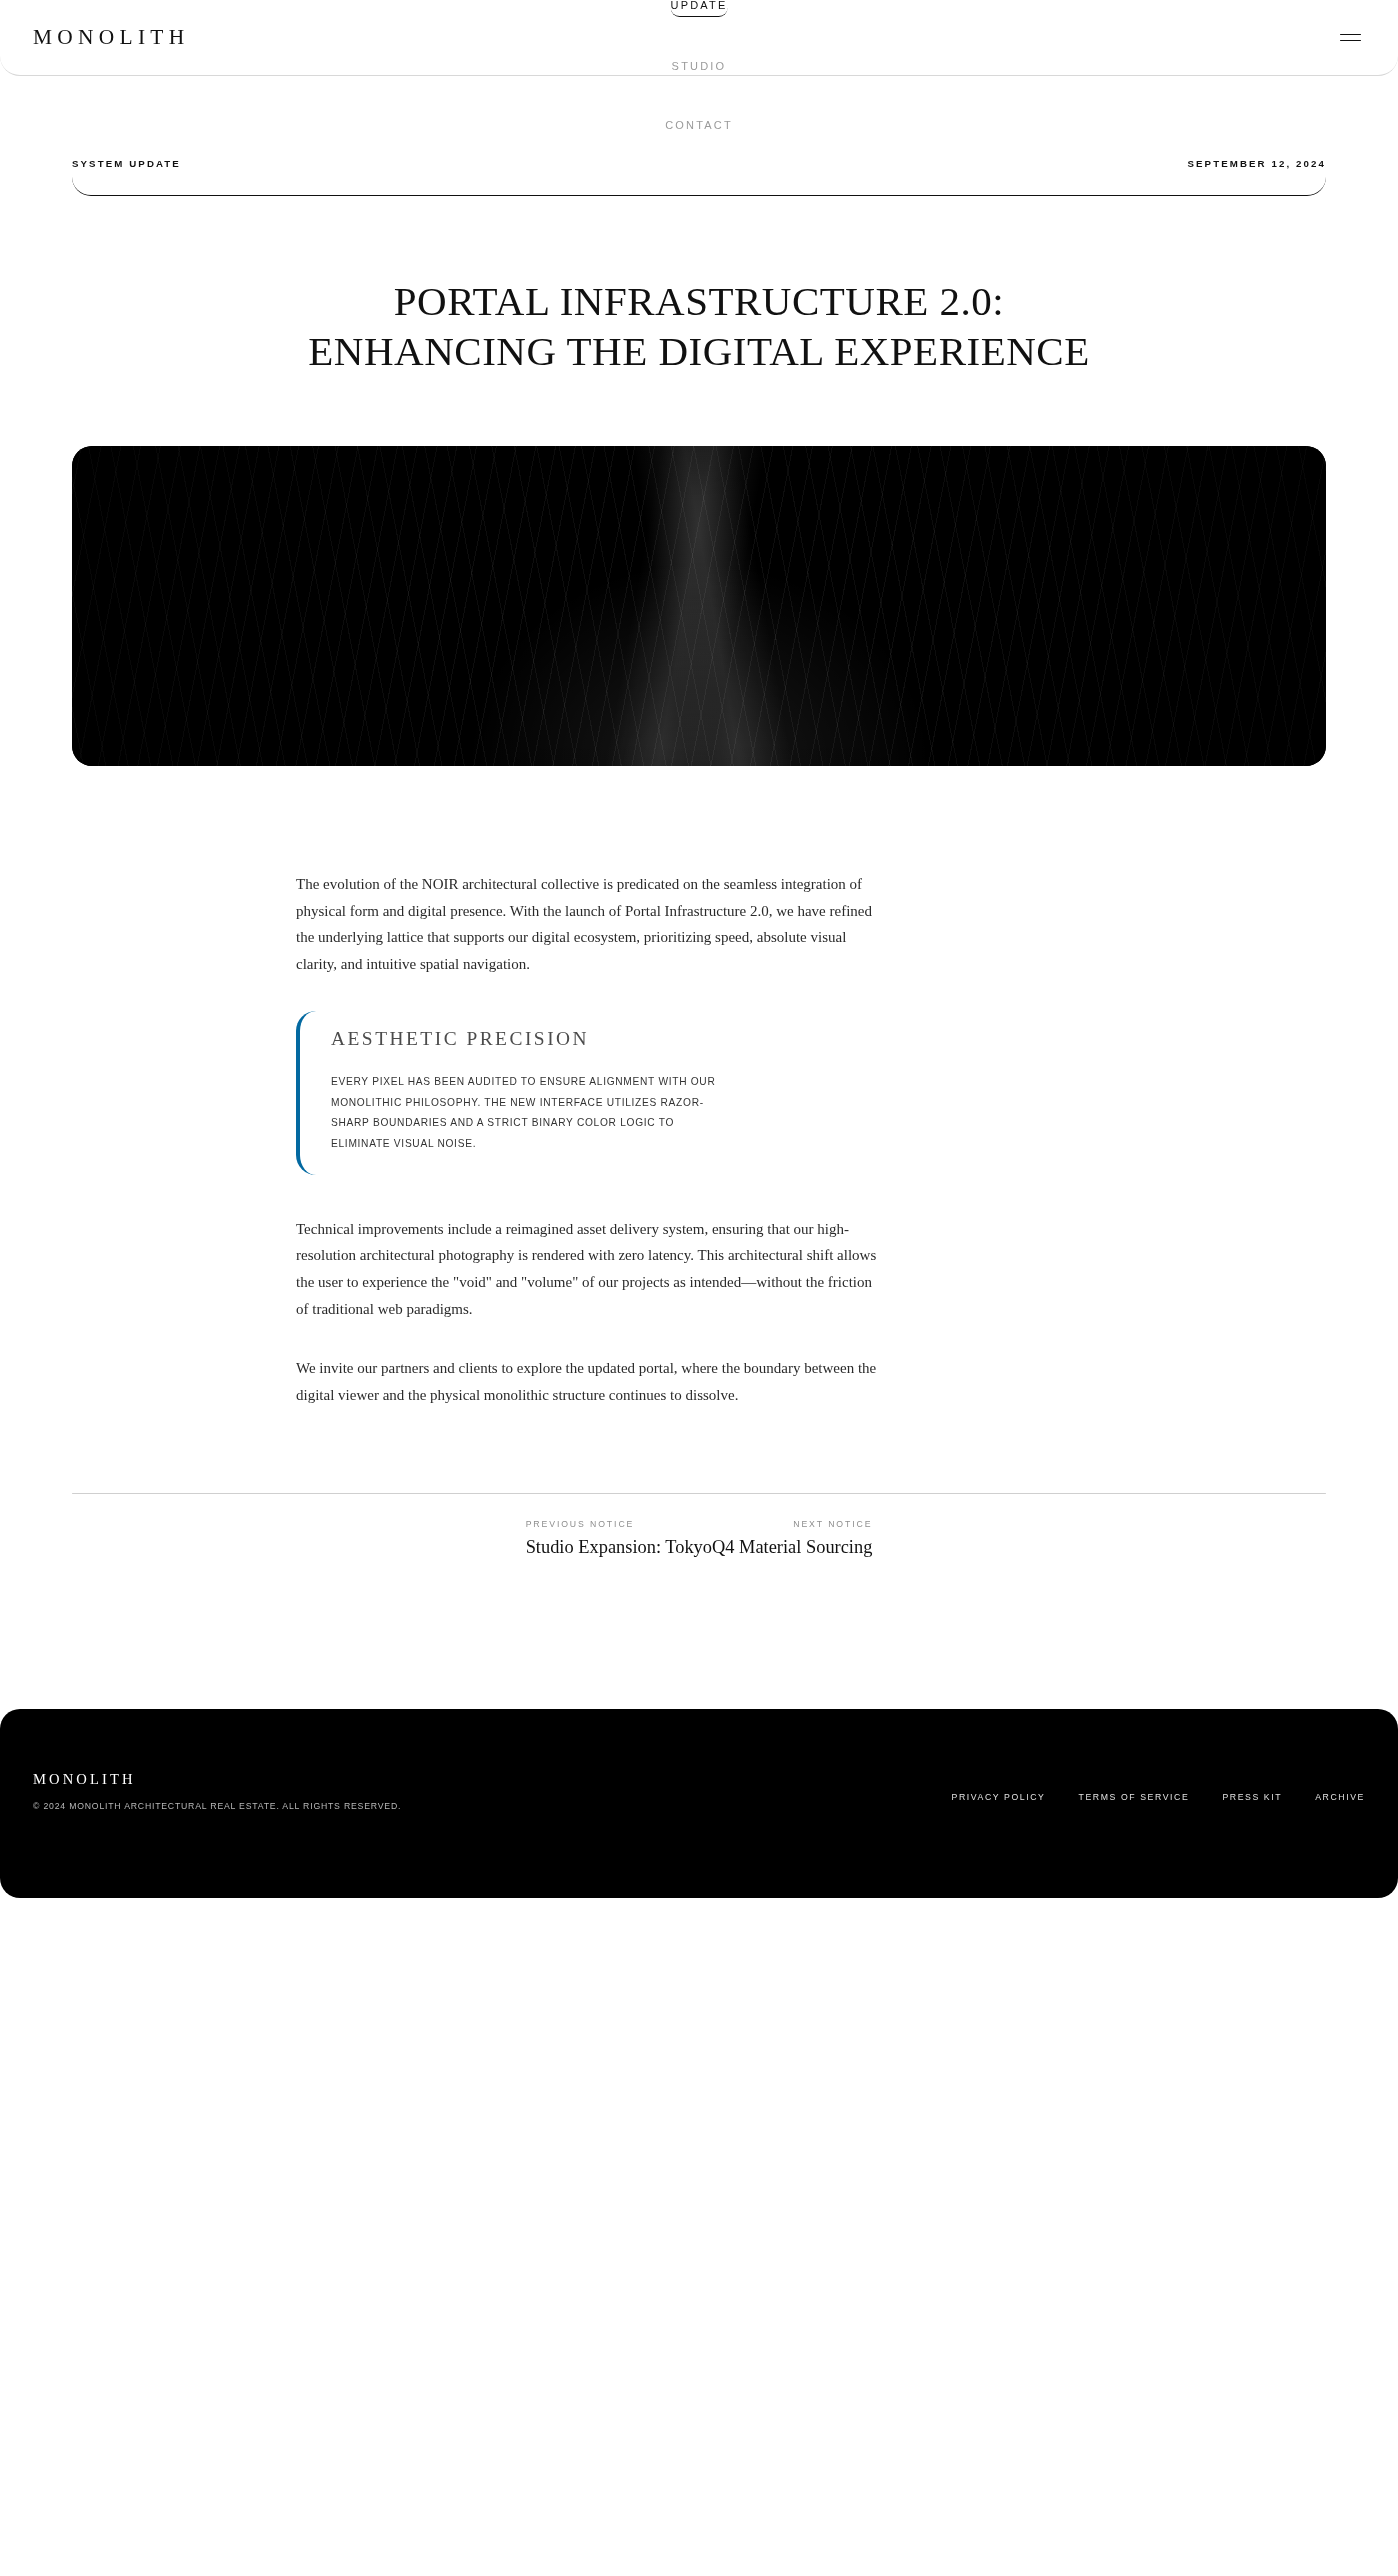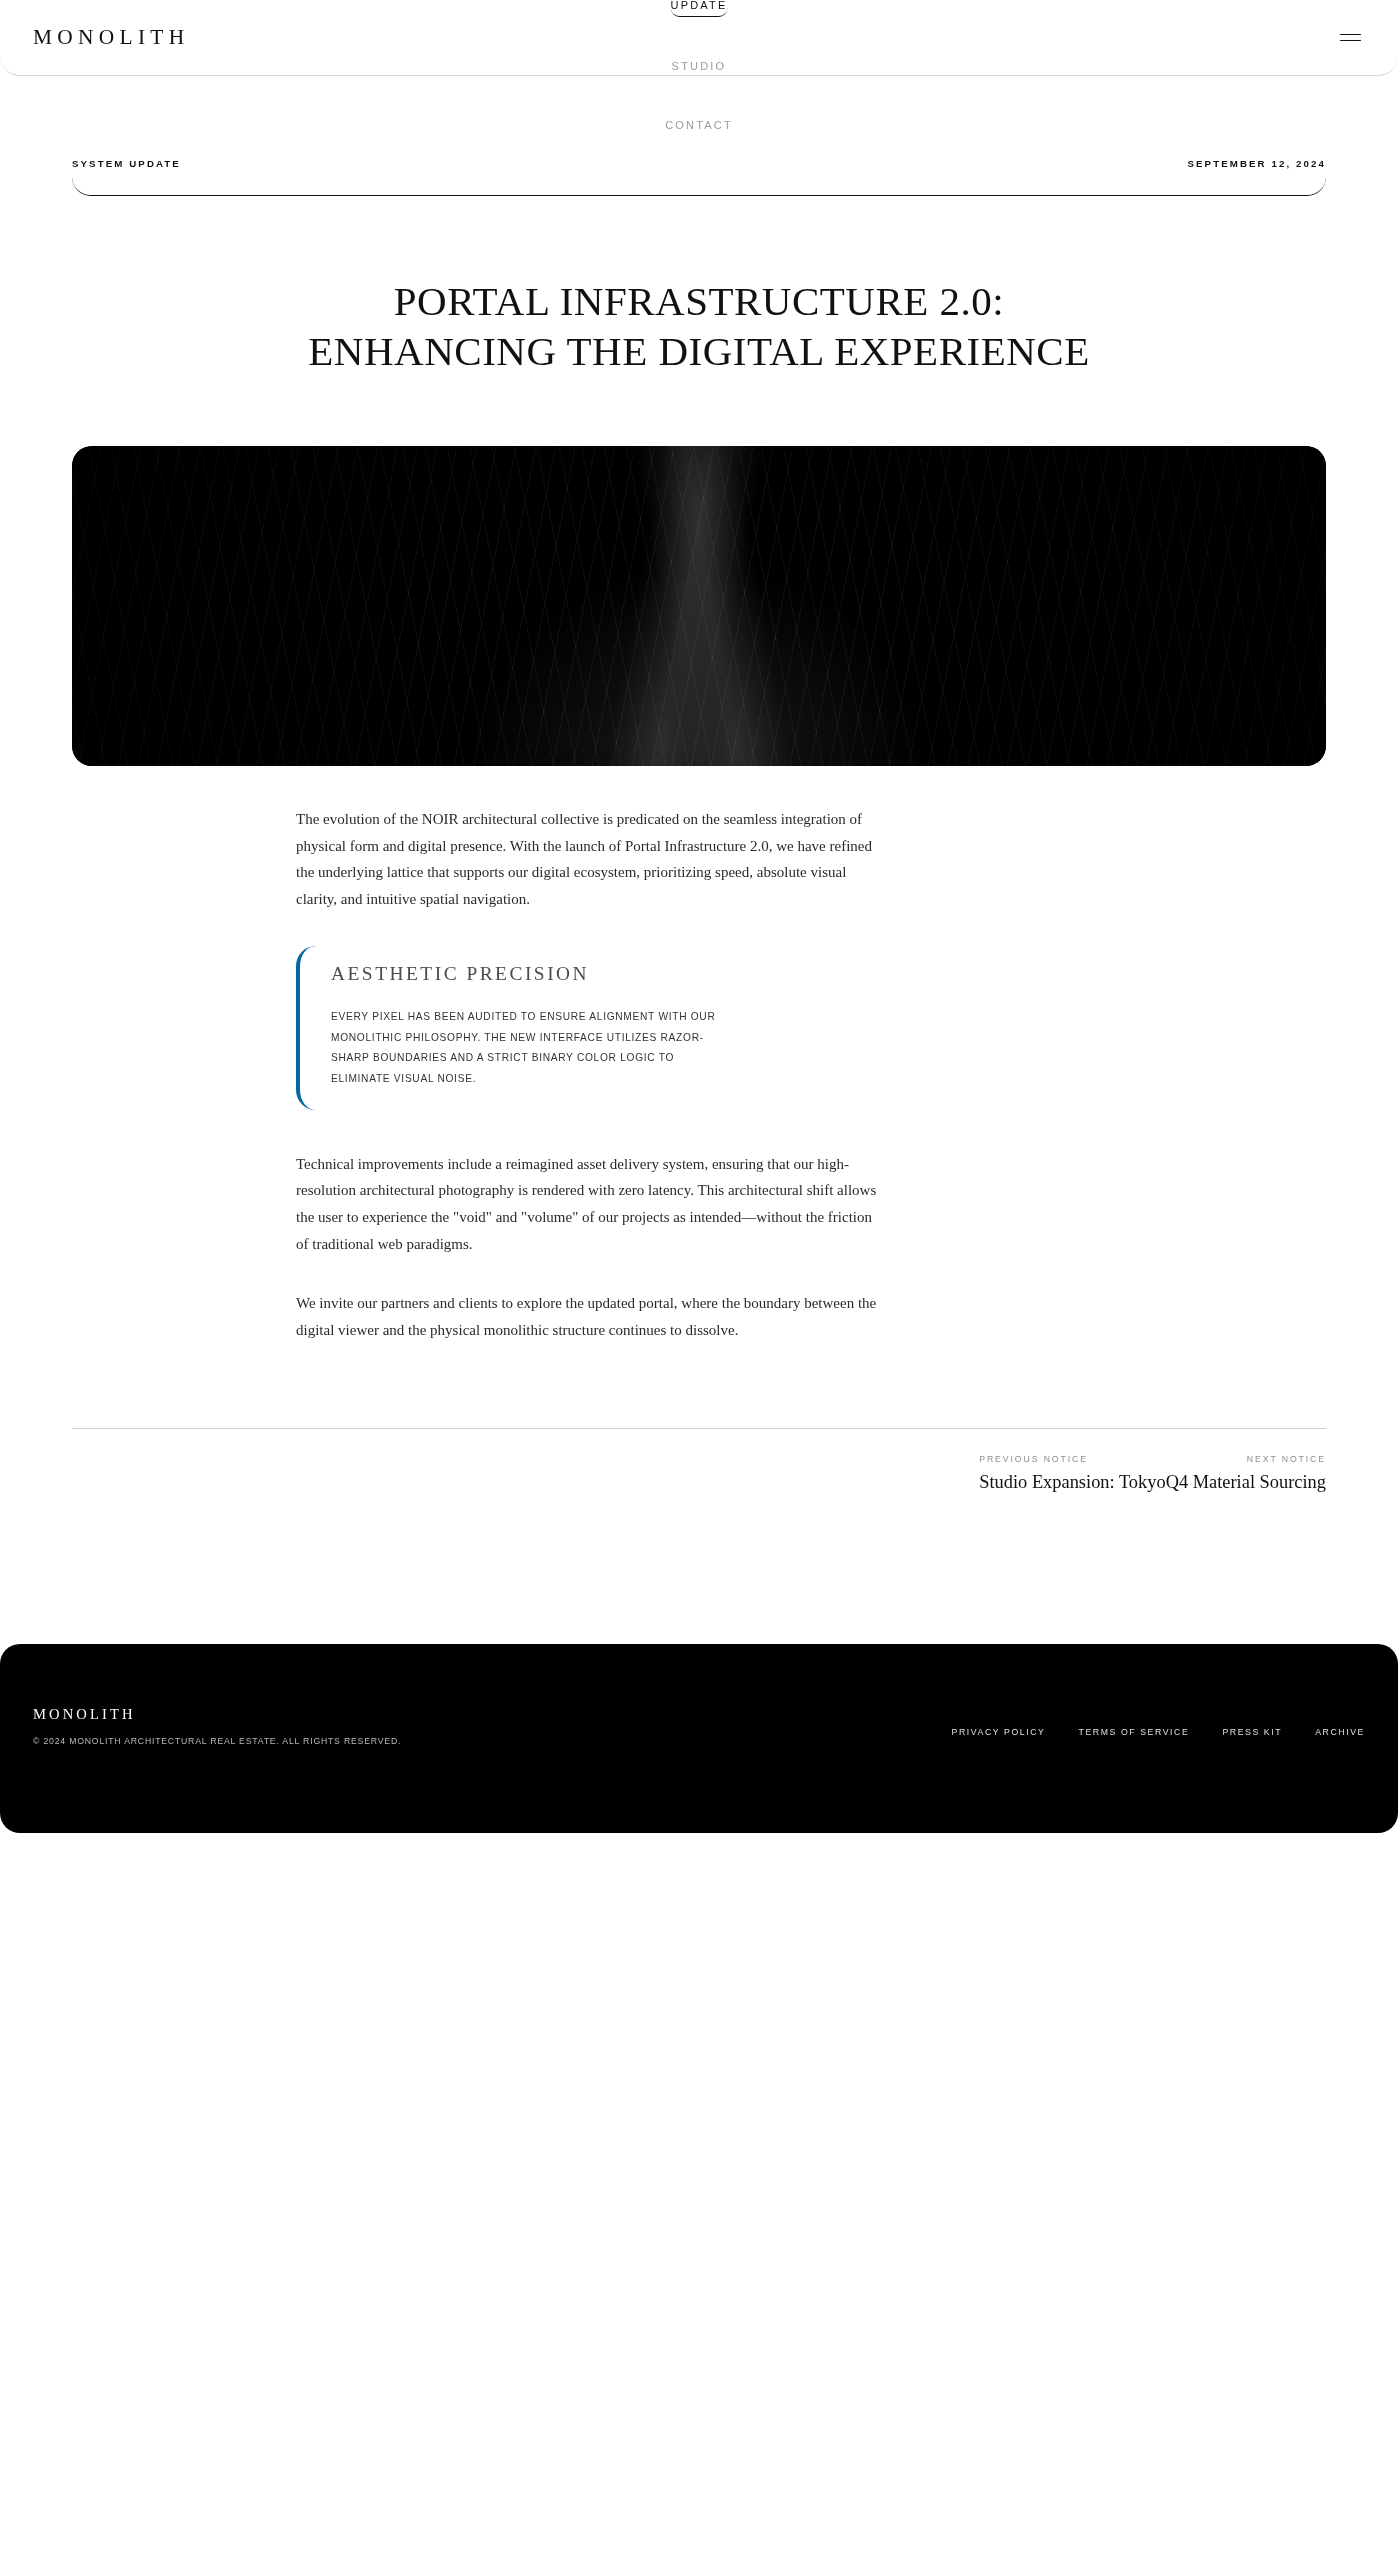--- a/index.html
+++ b/index.html
@@ -122,21 +122,21 @@
     mix-blend-mode: screen;
   }
   .hero-vig {
     position: absolute; inset: 0;
     background: radial-gradient(ellipse 874px 408px at 50% 55%, rgba(0,0,0,0) 30%, rgba(0,0,0,0.75) 100%);
   }
 
   
   .article-body {
     width: 660px;
-    margin: 40px 0 0 296px;
+    margin: 105px 0 0 296px;
   }
   .para {
     font-family: "Liberation Serif", serif;
     font-size: 15px;
     line-height: 1.78;
     color: #2a2a2a;
     margin-bottom: 33px;
     width: 592px;
   }
   .pull {
@@ -161,21 +161,21 @@
     width: 388px;
   }
 
   
   .pager-rule {
     margin: 84px 0 0 0;
     border-top: 1px solid #cfcfcf;
   }
   .pager {
     display: flex;
-    justify-content: flex-end;
+    justify-content: center;
     padding-top: 25px;
   }
   .pager-label {
     font-family: "Liberation Sans", sans-serif;
     font-size: 8.7px;
     letter-spacing: 1.9px;
     color: #8d8d8d;
     margin-bottom: 7.8px;
   }
   .pager-title {

